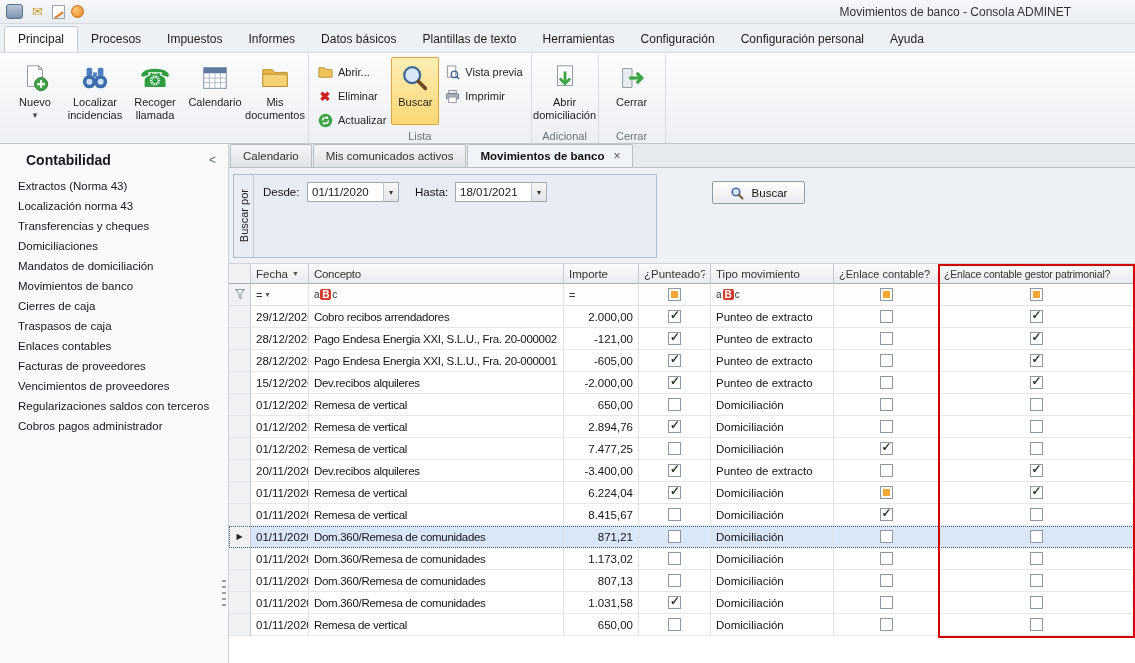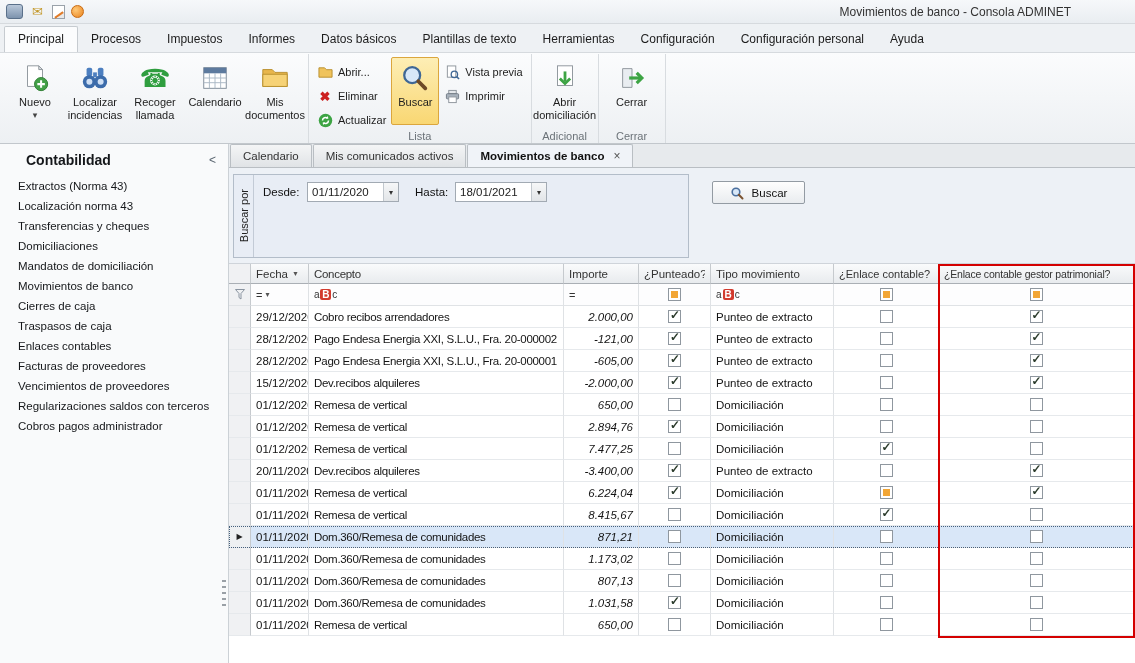--- a/index.html
+++ b/index.html
@@ -50,21 +50,21 @@
 .content{flex:1;display:flex;flex-direction:column;min-width:0;}
 
 
 .tabstrip{height:24px;background:#e7eaed;display:flex;align-items:flex-end;padding-left:1px;border-bottom:1px solid #b9bec3;}
 .doc-tab{display:flex;align-items:center;padding:4px 12px;margin-right:1px;background:linear-gradient(#f4f5f6,#e0e3e6);border:1px solid #b9bec3;border-bottom:none;border-radius:2px 2px 0 0;font-size:11.5px;color:#333;height:23px;white-space:nowrap;}
 .doc-tab.active{background:#f0f3f8;font-weight:bold;color:#111;}
 .tclose{margin-left:9px;color:#555;font-size:12px;font-weight:normal;}
 
 
 .search-area{height:96px;background:#edf1f6;position:relative;border-bottom:1px solid #cfd4da;}
-.search-group{position:absolute;left:4px;top:6px;width:456px;height:84px;border:1px solid #b3bdc9;background:#e8edf5;display:flex;}
+.search-group{position:absolute;left:4px;top:6px;width:424px;height:84px;border:1px solid #b3bdc9;background:#e8edf5;display:flex;}
 .vlabel{width:20px;border-right:1px solid #c3cbd6;display:flex;align-items:center;justify-content:center;}
 .vlabel span{writing-mode:vertical-rl;transform:rotate(180deg);font-size:11px;color:#222;}
 .fields{flex:1;padding:7px 9px;display:flex;flex-direction:column;gap:9px;}
 .frow{display:flex;align-items:center;}
 .flabel{font-size:11.5px;color:#111;}
 .lbl-desde{width:44px;}
 .lbl-hasta{width:40px;margin-left:16px;}
 .lbl-iban{width:44px;}
 .combo{display:inline-flex;align-items:center;width:92px;height:20px;background:#fff;border:1px solid #a2aab3;}
 .combo .val{flex:1;padding:0 4px;font-size:11.5px;}
@@ -86,21 +86,21 @@
 .ind{width:22px;min-width:22px;background:#f0f1f3;border-right:1px solid #c6cace;justify-content:center;padding:0;}
 .col-fecha{width:58px;min-width:58px;}
 .col-concepto{width:255px;min-width:255px;letter-spacing:-0.3px;}
 .col-importe{width:75px;min-width:75px;}
 .col-tipo{width:123px;min-width:123px;}
 .col-punteado{width:72px;min-width:72px;}
 .col-enlace{width:105px;min-width:105px;}
 .col-gestor{width:195px;min-width:195px;}
 .hcell.col-gestor{font-size:10.5px;letter-spacing:-0.2px;}
 .hcell.col-enlace{font-size:11px;}
-.right{justify-content:flex-end;font-style:italic;}
+.right{justify-content:flex-end;}
 .center{justify-content:center;}
 .eq{font-size:11px;color:#333;}
 .fdd{font-size:8px;color:#555;margin-left:3px;}
 .abc{display:inline-flex;align-items:baseline;font-size:10px;color:#333;}
 .abc .b{background:#d23a2e;color:#fff;font-weight:bold;padding:0 2px;margin:0 1px;border-radius:2px;font-size:10px;}
 .cb{width:13px;height:13px;min-width:13px;border:1px solid #8f979f;background:#fff;position:relative;display:inline-block;}
 .cb.checked::after{content:"\2713";position:absolute;left:1px;top:-3px;font-size:12px;font-weight:bold;color:#2b3b2b;}
 .cb.mixed::after{content:"";position:absolute;left:2px;top:2px;width:7px;height:7px;background:#f2a636;}
 .grow.selected .gcell{background:#d9e7f8;}
 .grow.selected .ind{background:#eef0f2;}

